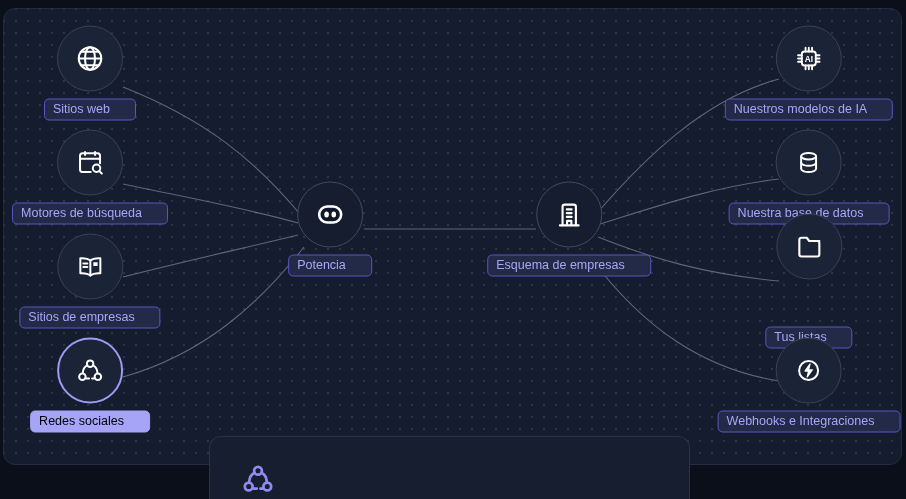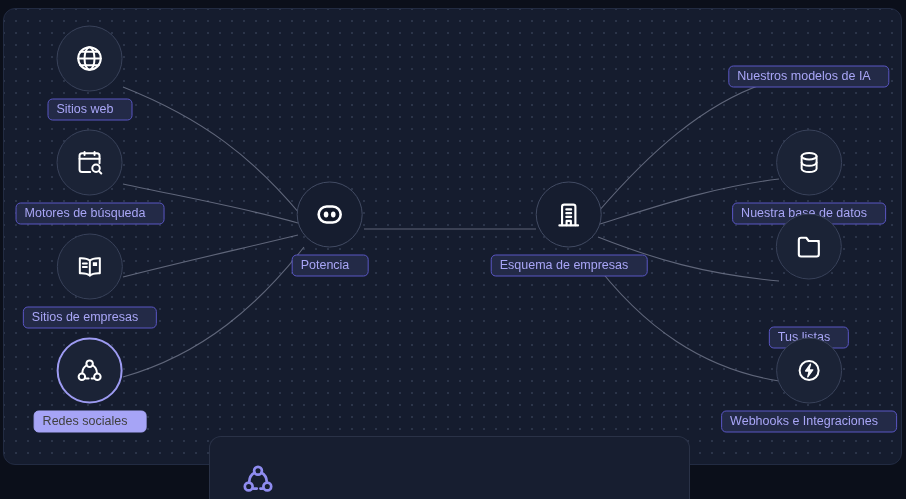--- a/index.html
+++ b/index.html
@@ -77,35 +77,35 @@
     border: 2px solid #9d9bf2;
     background: #1b2336;
   }
 
   .node-circle svg {
     display: block;
   }
 
   .chip {
     margin-top: 7px;
-    padding: 2px 18px 3px 8px;
+    padding: 2px 25px 3px 8px;
     border-radius: 5px;
     background: #232a47;
     border: 1px solid #5a56c4;
     color: #a9a6f7;
     font-size: 12.5px;
     line-height: 15px;
     white-space: nowrap;
     font-family: "Liberation Sans", sans-serif;
   }
 
   .node.selected .chip {
     background: #a6a4f6;
     border: 1px solid #a6a4f6;
-    color: #404040;
+    color: #000000;
   }
 
   
   #bottom-card {
     position: absolute;
     left: 209px;
     top: 436px;
     width: 481px;
     height: 63px;
     background: #171e30;
@@ -232,20 +232,40 @@
             <line x1="10.2" y1="11" x2="13.8" y2="11"></line>
             <line x1="10.2" y1="13.8" x2="13.8" y2="13.8"></line>
             <path d="M10.4 20v-3.2h3.2V20"></path>
           </svg>
         </span>
       </div>
       <div class="chip">Esquema de empresas</div>
     </div>
 
     <div class="node" style="left:805px; top:64px;">
+      <div class="node-circle">
+        <span>
+          <svg width="30" height="30" viewBox="0 0 24 24" fill="none" stroke="#ffffff" stroke-width="1.5" stroke-linecap="round">
+            <rect x="6.4" y="6.4" width="11.2" height="11.2" rx="2.2"></rect>
+            <line x1="9.4" y1="3.4" x2="9.4" y2="6.4"></line>
+            <line x1="12" y1="3.4" x2="12" y2="6.4"></line>
+            <line x1="14.6" y1="3.4" x2="14.6" y2="6.4"></line>
+            <line x1="9.4" y1="17.6" x2="9.4" y2="20.6"></line>
+            <line x1="12" y1="17.6" x2="12" y2="20.6"></line>
+            <line x1="14.6" y1="17.6" x2="14.6" y2="20.6"></line>
+            <line x1="3.4" y1="9.4" x2="6.4" y2="9.4"></line>
+            <line x1="3.4" y1="12" x2="6.4" y2="12"></line>
+            <line x1="3.4" y1="14.6" x2="6.4" y2="14.6"></line>
+            <line x1="17.6" y1="9.4" x2="20.6" y2="9.4"></line>
+            <line x1="17.6" y1="12" x2="20.6" y2="12"></line>
+            <line x1="17.6" y1="14.6" x2="20.6" y2="14.6"></line>
+            <text x="12" y="14.6" font-family="Liberation Sans, sans-serif" font-size="6.6" font-weight="bold" fill="#ffffff" stroke="none" text-anchor="middle">AI</text>
+          </svg>
+        </span>
+      </div>
       <div class="chip">Nuestros modelos de IA</div>
     </div>
 
     <div class="node" style="left:805px; top:168px;align-items:center;">
       <div class="node-circle">
         <span>
           <svg width="28" height="28" viewBox="0 0 24 24" fill="none" stroke="#ffffff" stroke-width="1.7" stroke-linecap="round">
             <ellipse cx="12" cy="6.6" rx="6.4" ry="2.8"></ellipse>
             <path d="M5.6 6.6v10.8c0 1.55 2.87 2.8 6.4 2.8s6.4-1.25 6.4-2.8V6.6"></path>
             <path d="M5.6 12c0 1.55 2.87 2.8 6.4 2.8s6.4-1.25 6.4-2.8"></path>

